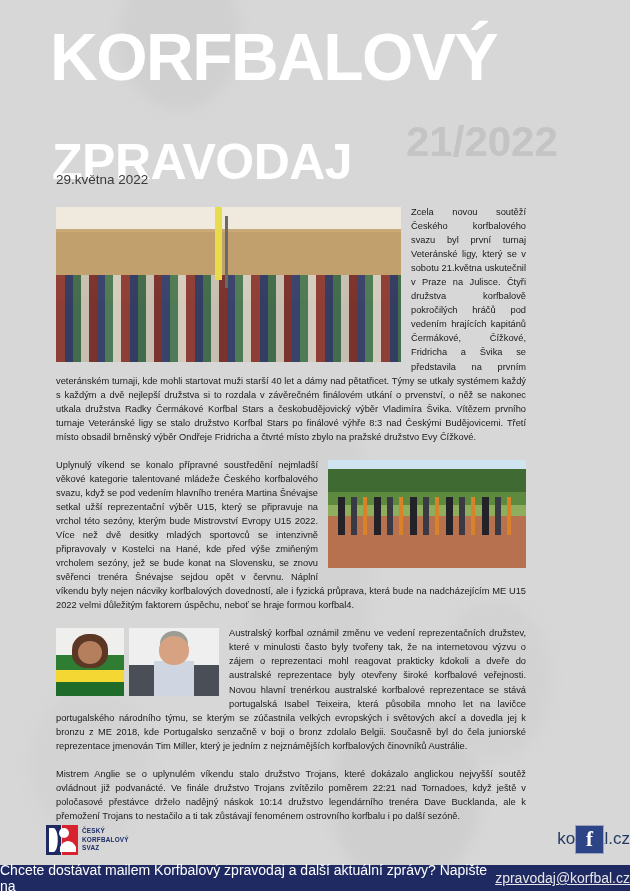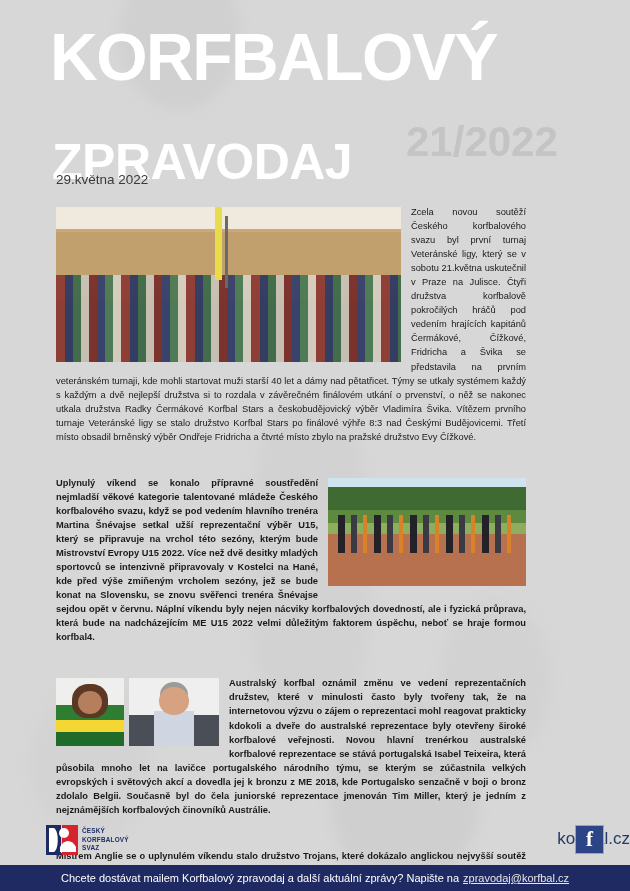--- a/index.html
+++ b/index.html
@@ -96,21 +96,21 @@
     box-sizing: border-box;
     width: 568px;
   }
   .para {
     font-size: 9.3px;
     line-height: 14.05px;
     color: #1a1a1a;
     text-align: justify;
     margin: 0;
   }
-  .para.gap { margin-top: 32px; font-weight: bold; }
+  .para.gap { margin-top: 14px; }
 
   
   .photo {
     position: relative;
     background: #b9b9b9;
     background-size: cover;
     background-position: center;
     overflow: hidden;
   }
   .ph-team {
@@ -285,21 +285,21 @@
     position: absolute;
     left: 0;
     bottom: 0;
     width: 630px;
     height: 26px;
     background: #1f2a63;
     color: #ffffff;
     display: flex;
     align-items: center;
     justify-content: center;
-    font-size: 11px;
+    font-size: 14px;
     gap: 4px;
   }
   .ticker .mail {
     color: #e6e6e6;
     text-decoration: underline;
   }
 </style>
 </head>
 <body>
 

